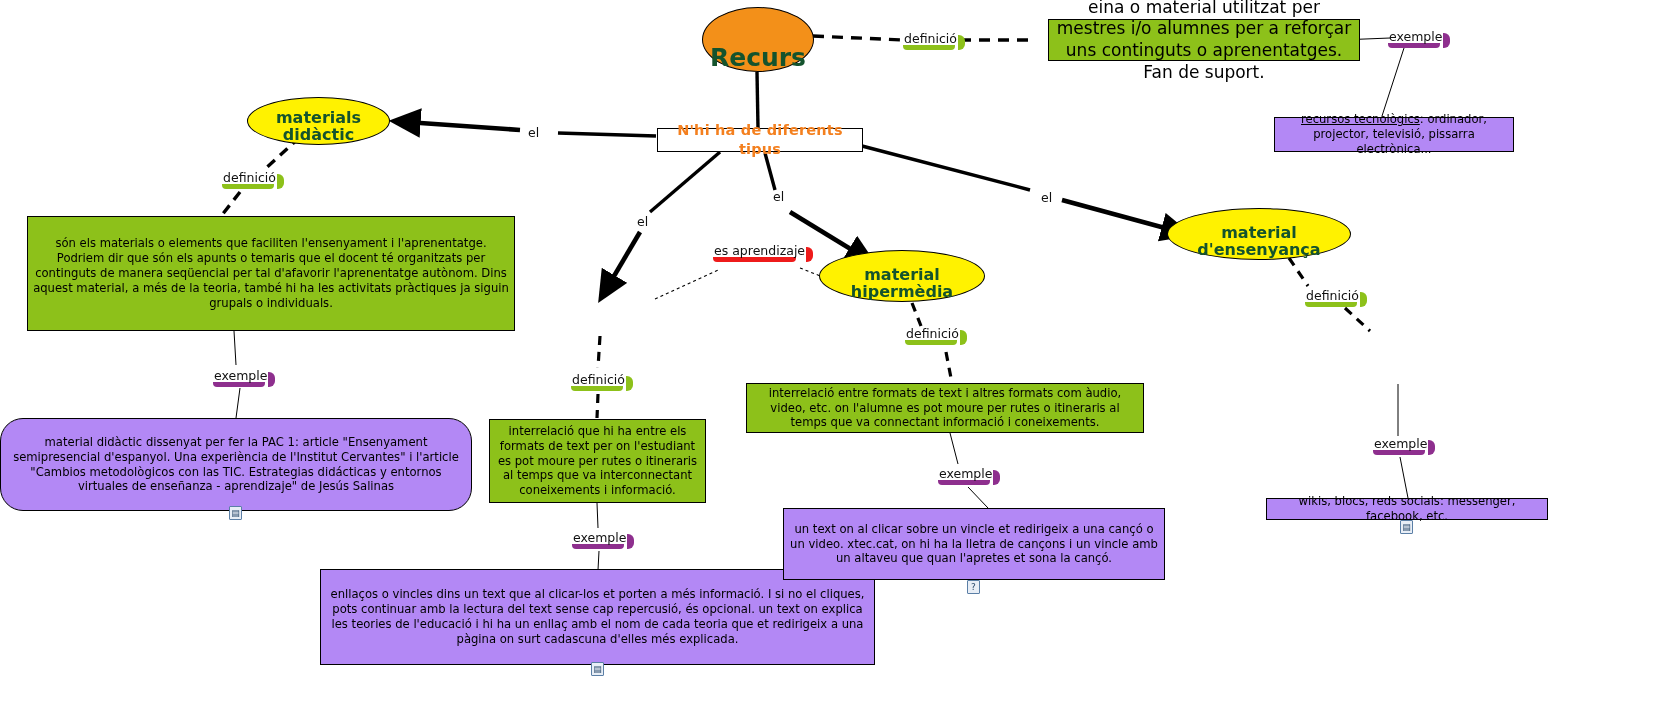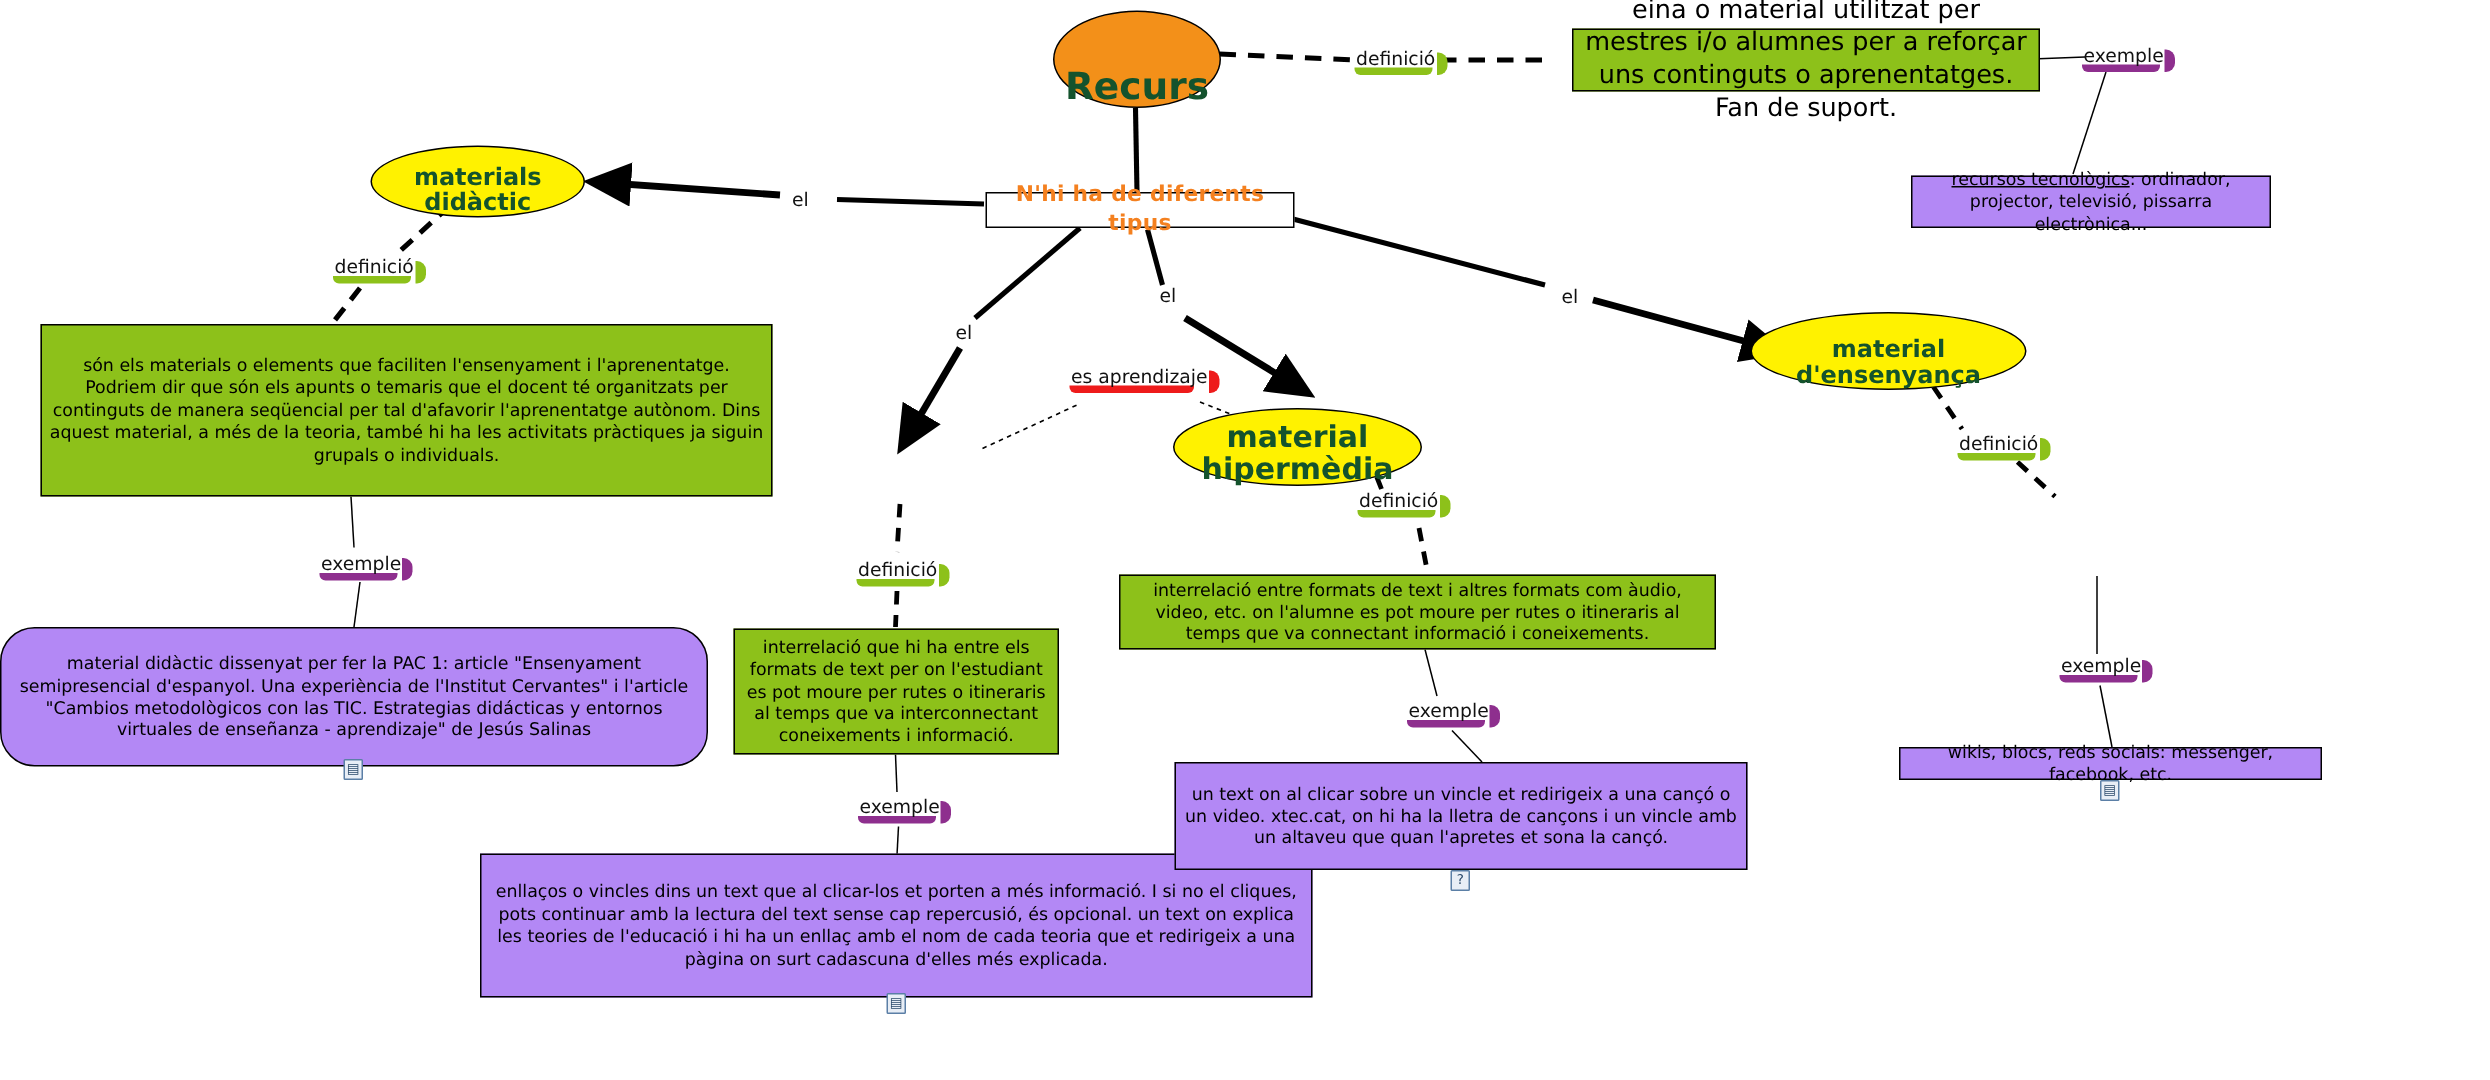--- a/index.html
+++ b/index.html
@@ -151,21 +151,21 @@
 
   <div class="node rectbox white" style="left:657px;top:128px;width:206px;height:24px;font-size:14.5px;">
     <span class="tipus-text">N'hi ha de diferents tipus</span>
   </div>
 
   <div class="node ellipse ell-yellow" style="left:247px;top:97px;width:143px;height:48px;font-size:16px;">
     <span>materials didàctic</span>
   </div>
 
 
-  <div class="node ellipse ell-yellow" style="left:782px;top:250px;width:166px;height:52px;font-size:20px;margin-top:22px;">
+  <div class="node ellipse ell-yellow" style="left:819px;top:250px;width:166px;height:52px;font-size:16px;">
     <span>material hipermèdia</span>
   </div>
 
   <div class="node ellipse ell-yellow" style="left:1167px;top:208px;width:184px;height:52px;font-size:16px;">
     <span>material d'ensenyança</span>
   </div>
 
   <div class="node rectbox green" style="left:1028px;top:19px;width:312px;height:42px;font-size:17px;margin-left:20px;">
     <span>eina o material utilitzat per mestres i/o alumnes per a reforçar uns continguts o aprenentatges. Fan de suport.</span>
   </div>

